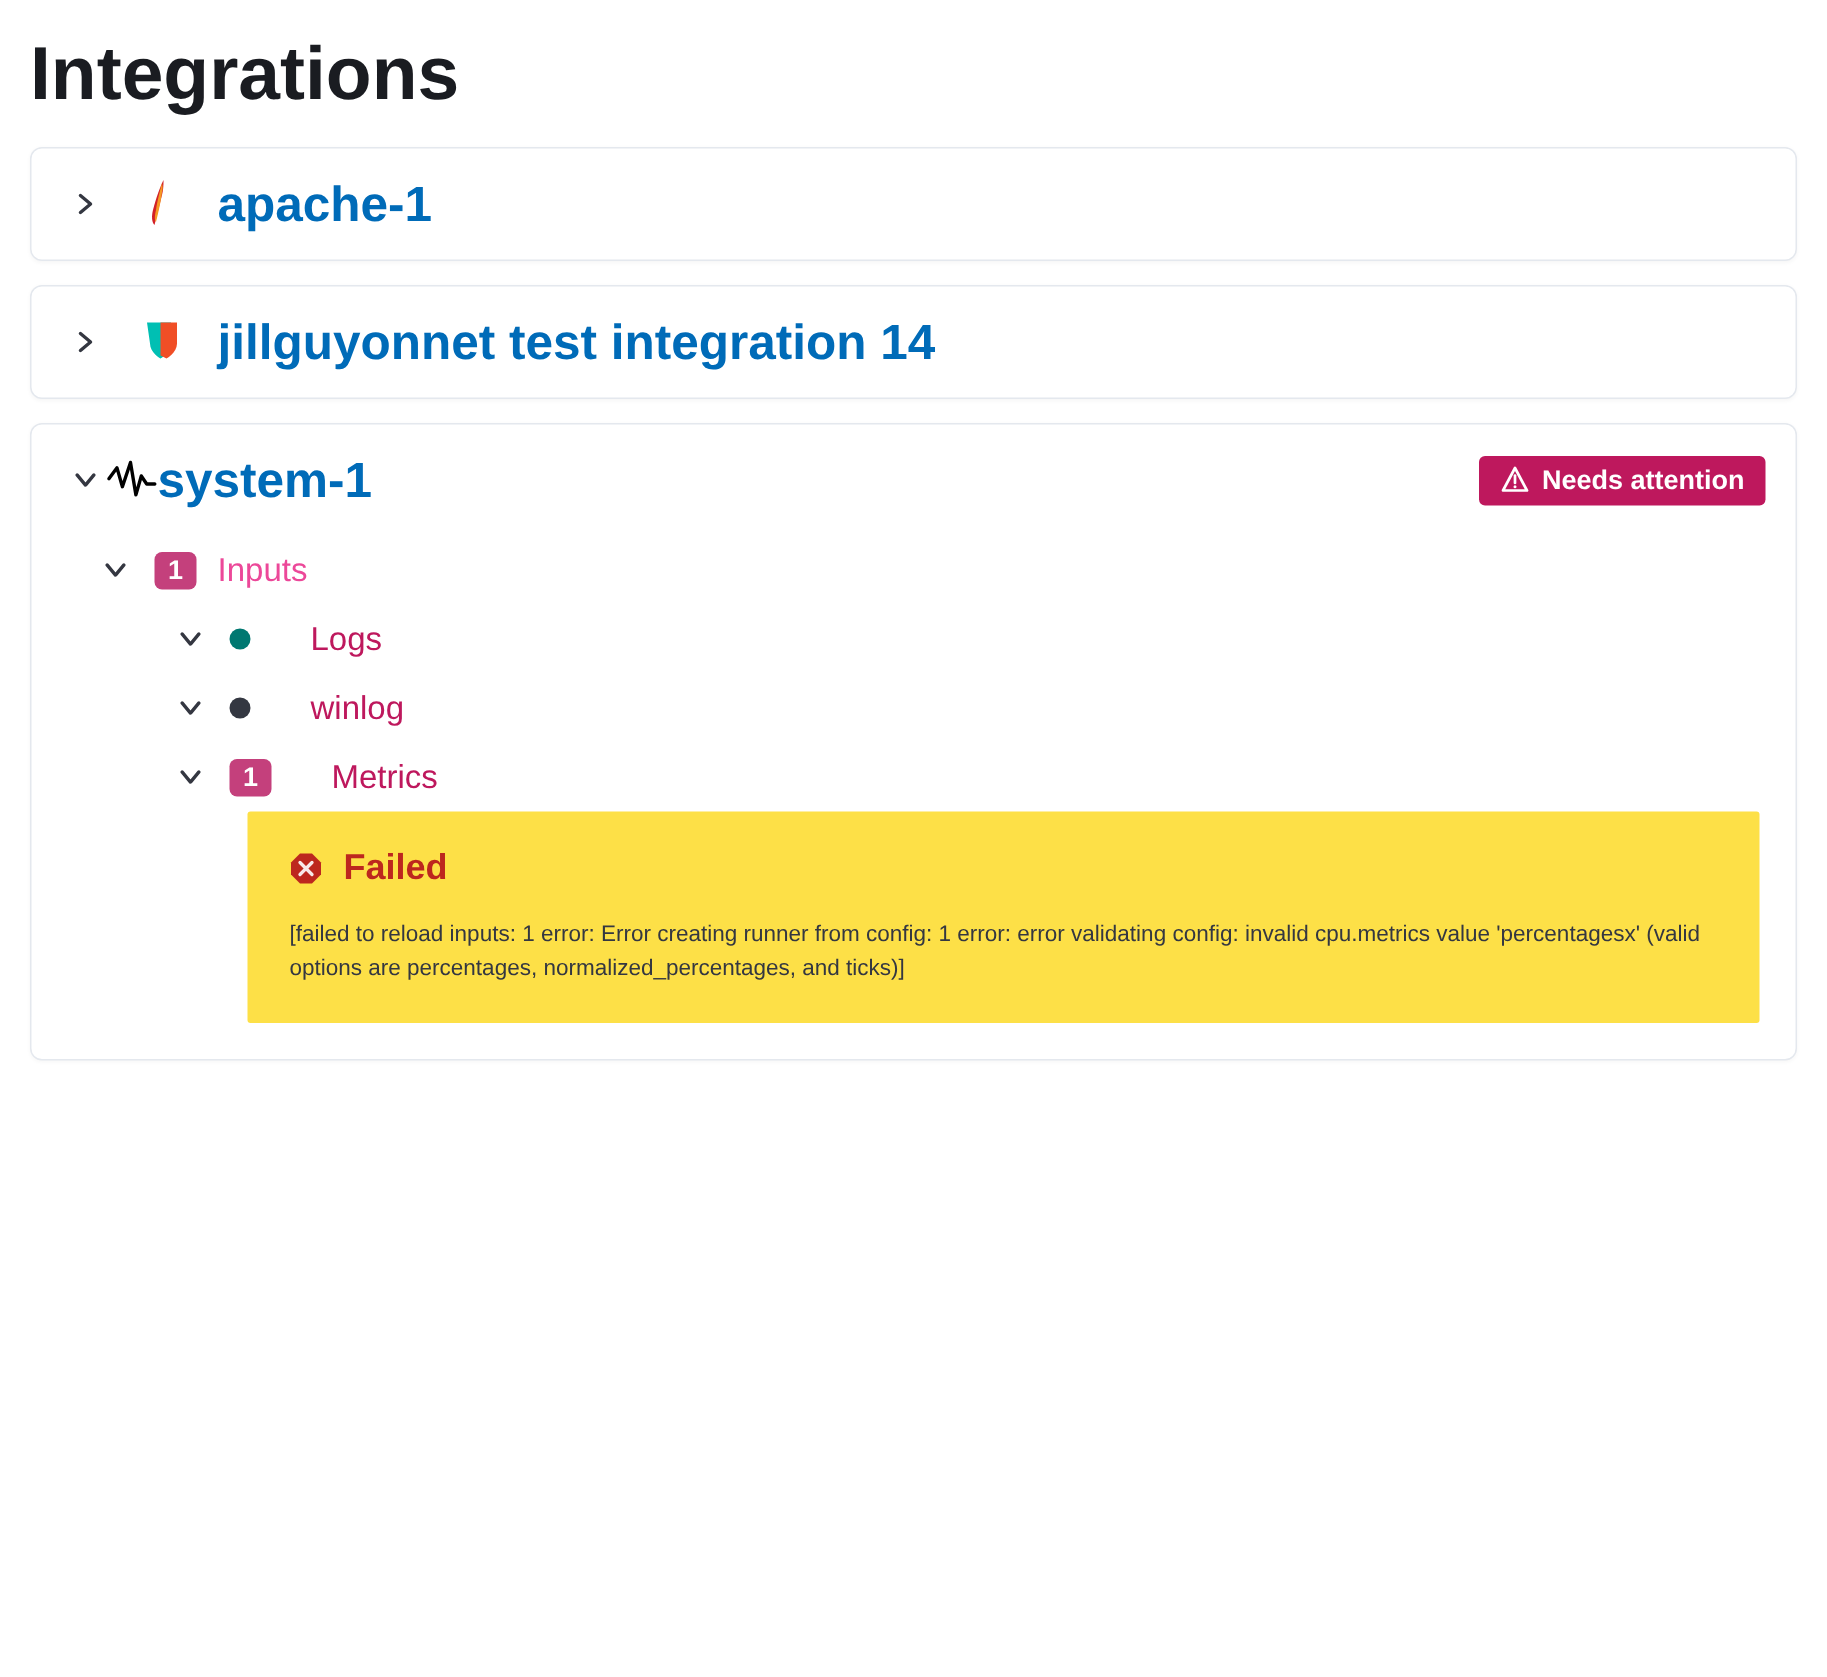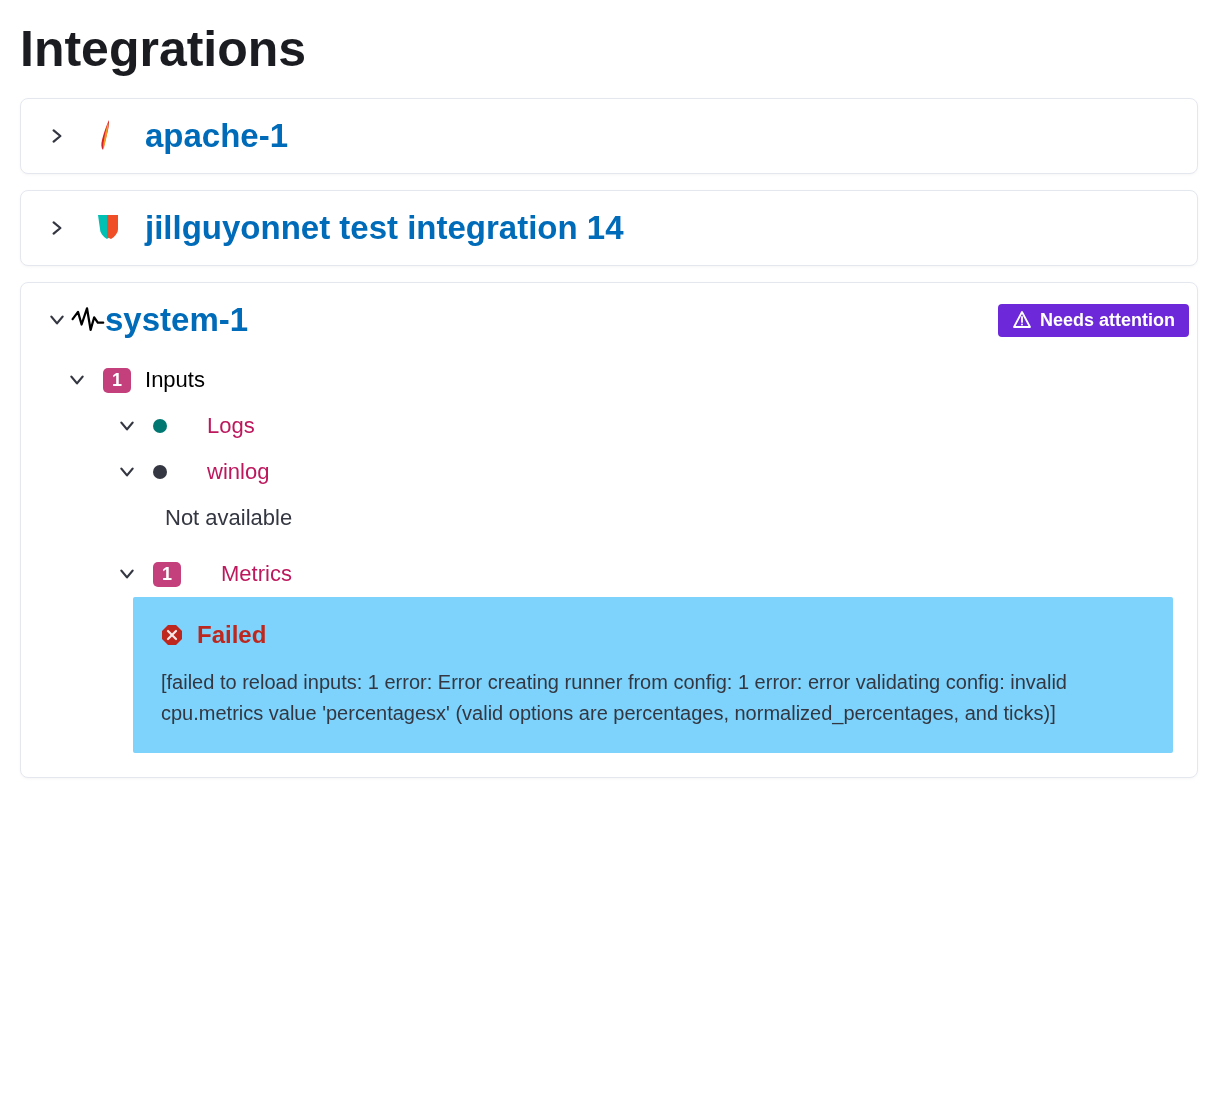--- a/index.html
+++ b/index.html
@@ -57,27 +57,27 @@
       display: flex;
       align-items: center;
       justify-content: center;
     }
     .integration-name {
       font-size: 33px;
       font-weight: 700;
       color: #006bb8;
     }
     .attention-badge {
-      background: #6d28d9;
+      background: #be185d;
       color: #fff;
       font-size: 18px;
       font-weight: 600;
       padding: 6px 14px;
       border-radius: 4px;
-      margin-right: 8px;
+      margin-right: 20px;
       display: flex;
       align-items: center;
       gap: 8px;
     }
     .card-body {
       padding: 0 24px 24px 24px;
     }
     .tree-row {
       display: flex;
       align-items: center;
@@ -104,56 +104,56 @@
       padding: 2px 9px;
       font-size: 18px;
       min-width: 28px;
       text-align: center;
     }
     .tree-label {
       font-size: 22px;
       font-weight: 500;
     }
     .tree-label-error {
-      color: #000000;
+      color: #ec4899;
     }
     .tree-label-link {
       color: #be185d;
       margin-left: 26px;
     }
     .status-dot {
       width: 14px;
       height: 14px;
       border-radius: 50%;
     }
     .dot-healthy {
       background: #007871;
     }
     .dot-unavailable {
       background: #343741;
     }
     .error-panel {
-      background: #7dd3fc;
-      margin-left: 88px;
+      background: #fde047;
+      margin-left: 120px;
       padding: 24px 28px;
       border-radius: 2px;
     }
     .error-header {
       display: flex;
       align-items: center;
       gap: 14px;
       margin-bottom: 18px;
     }
     .error-title {
       font-size: 24px;
       font-weight: 600;
       color: #bd271e;
     }
     .error-message {
-      font-size: 20px;
+      font-size: 15px;
       color: #343741;
       line-height: 1.55;
     }
     .error-icon {
       width: 22px;
       height: 22px;
     }
   </style>
 </head>
 <body>
@@ -243,21 +243,20 @@
 
     <div class="tree-row tree-level-2">
       <span class="chevron">
         <svg width="18" height="18" viewBox="0 0 16 16" fill="none">
           <path d="M3 5 L8 11 L13 5" stroke="#343741" stroke-width="2" fill="none" stroke-linecap="round" stroke-linejoin="round"></path>
         </svg>
       </span>
       <span class="status-dot dot-unavailable"></span>
       <span class="tree-label tree-label-link">winlog</span>
     </div>
-    <div class="status-text-row">Not available</div>
 
     <div class="tree-row tree-level-2">
       <span class="chevron">
         <svg width="18" height="18" viewBox="0 0 16 16" fill="none">
           <path d="M3 5 L8 11 L13 5" stroke="#343741" stroke-width="2" fill="none" stroke-linecap="round" stroke-linejoin="round"></path>
         </svg>
       </span>
       <span class="count-badge">1</span>
       <span class="tree-label tree-label-link">Metrics</span>
     </div>

